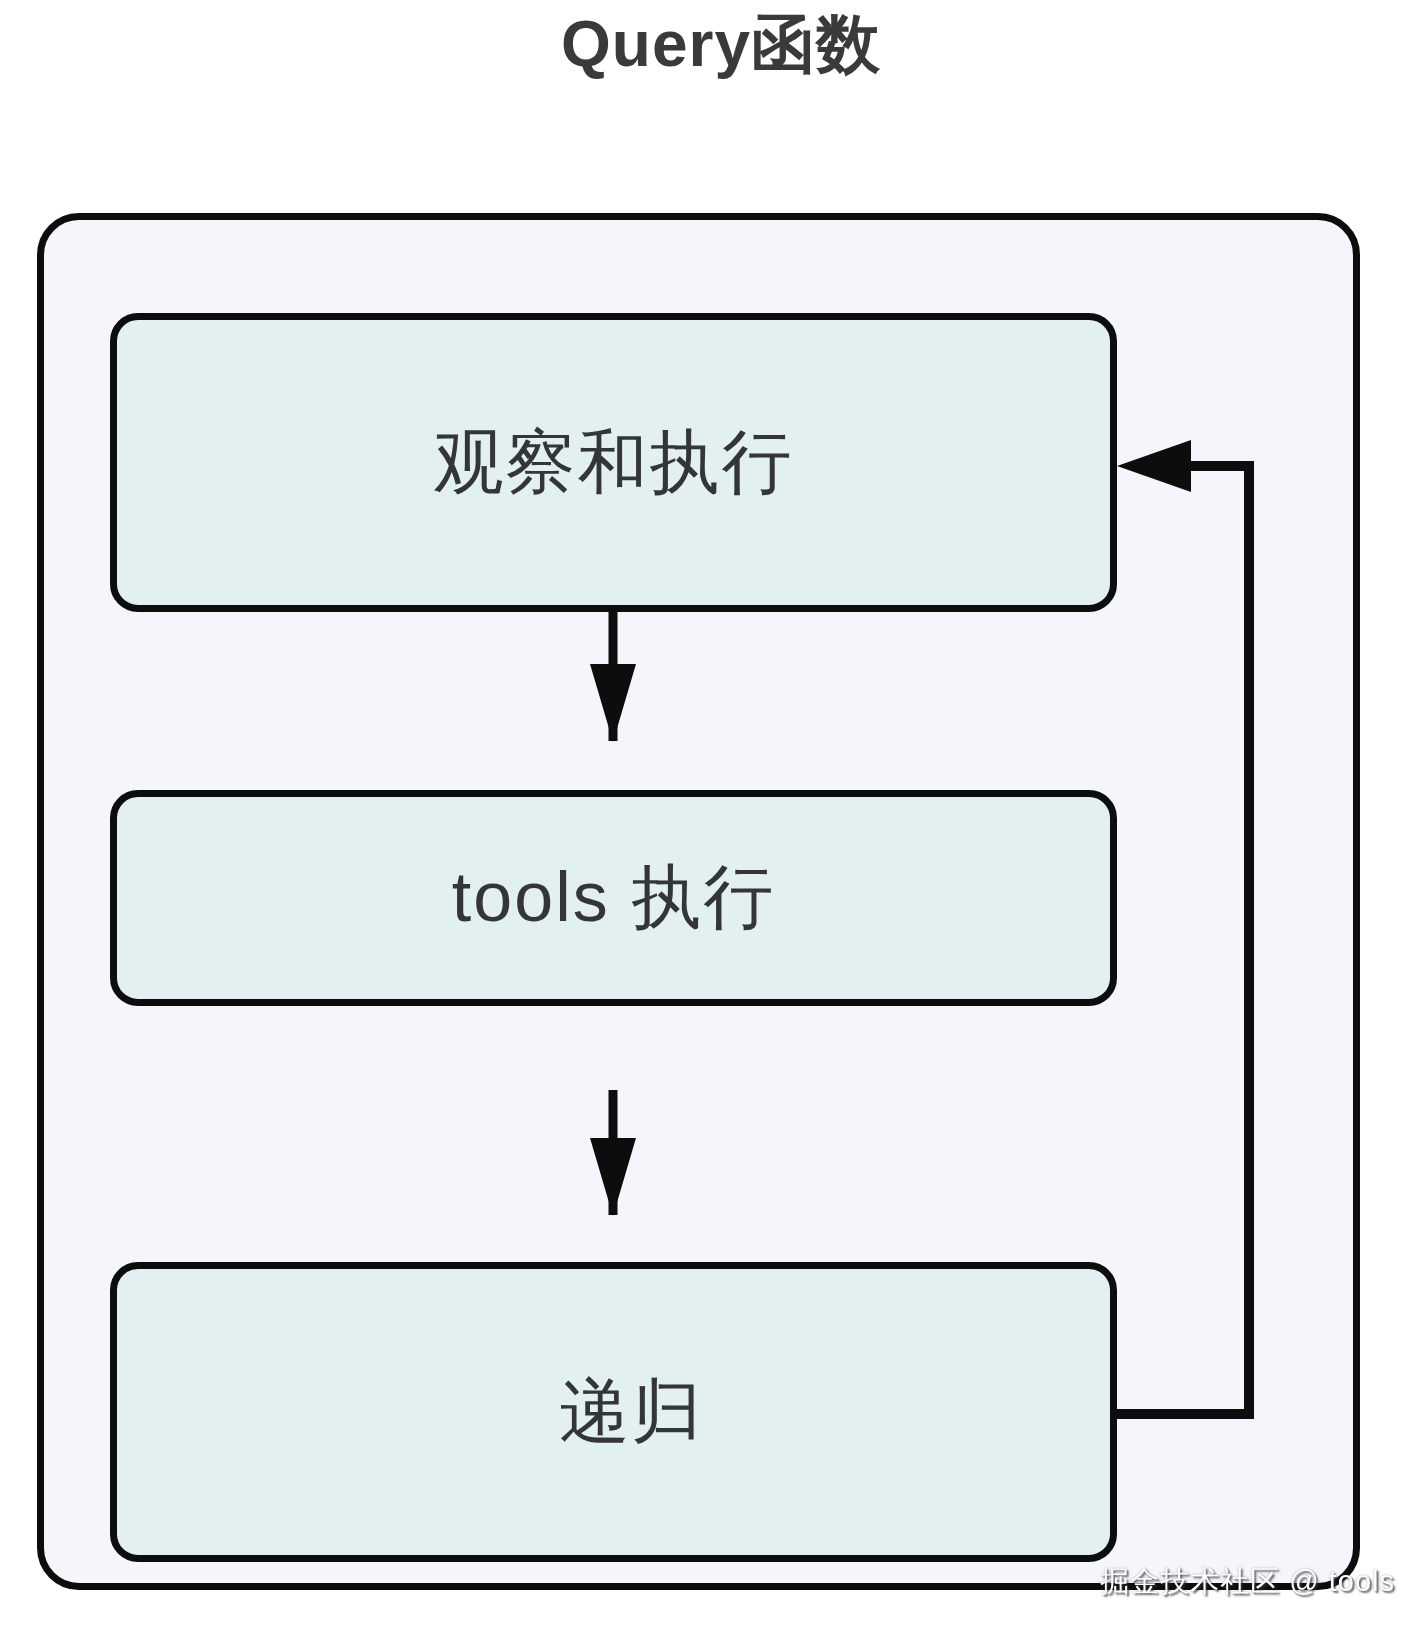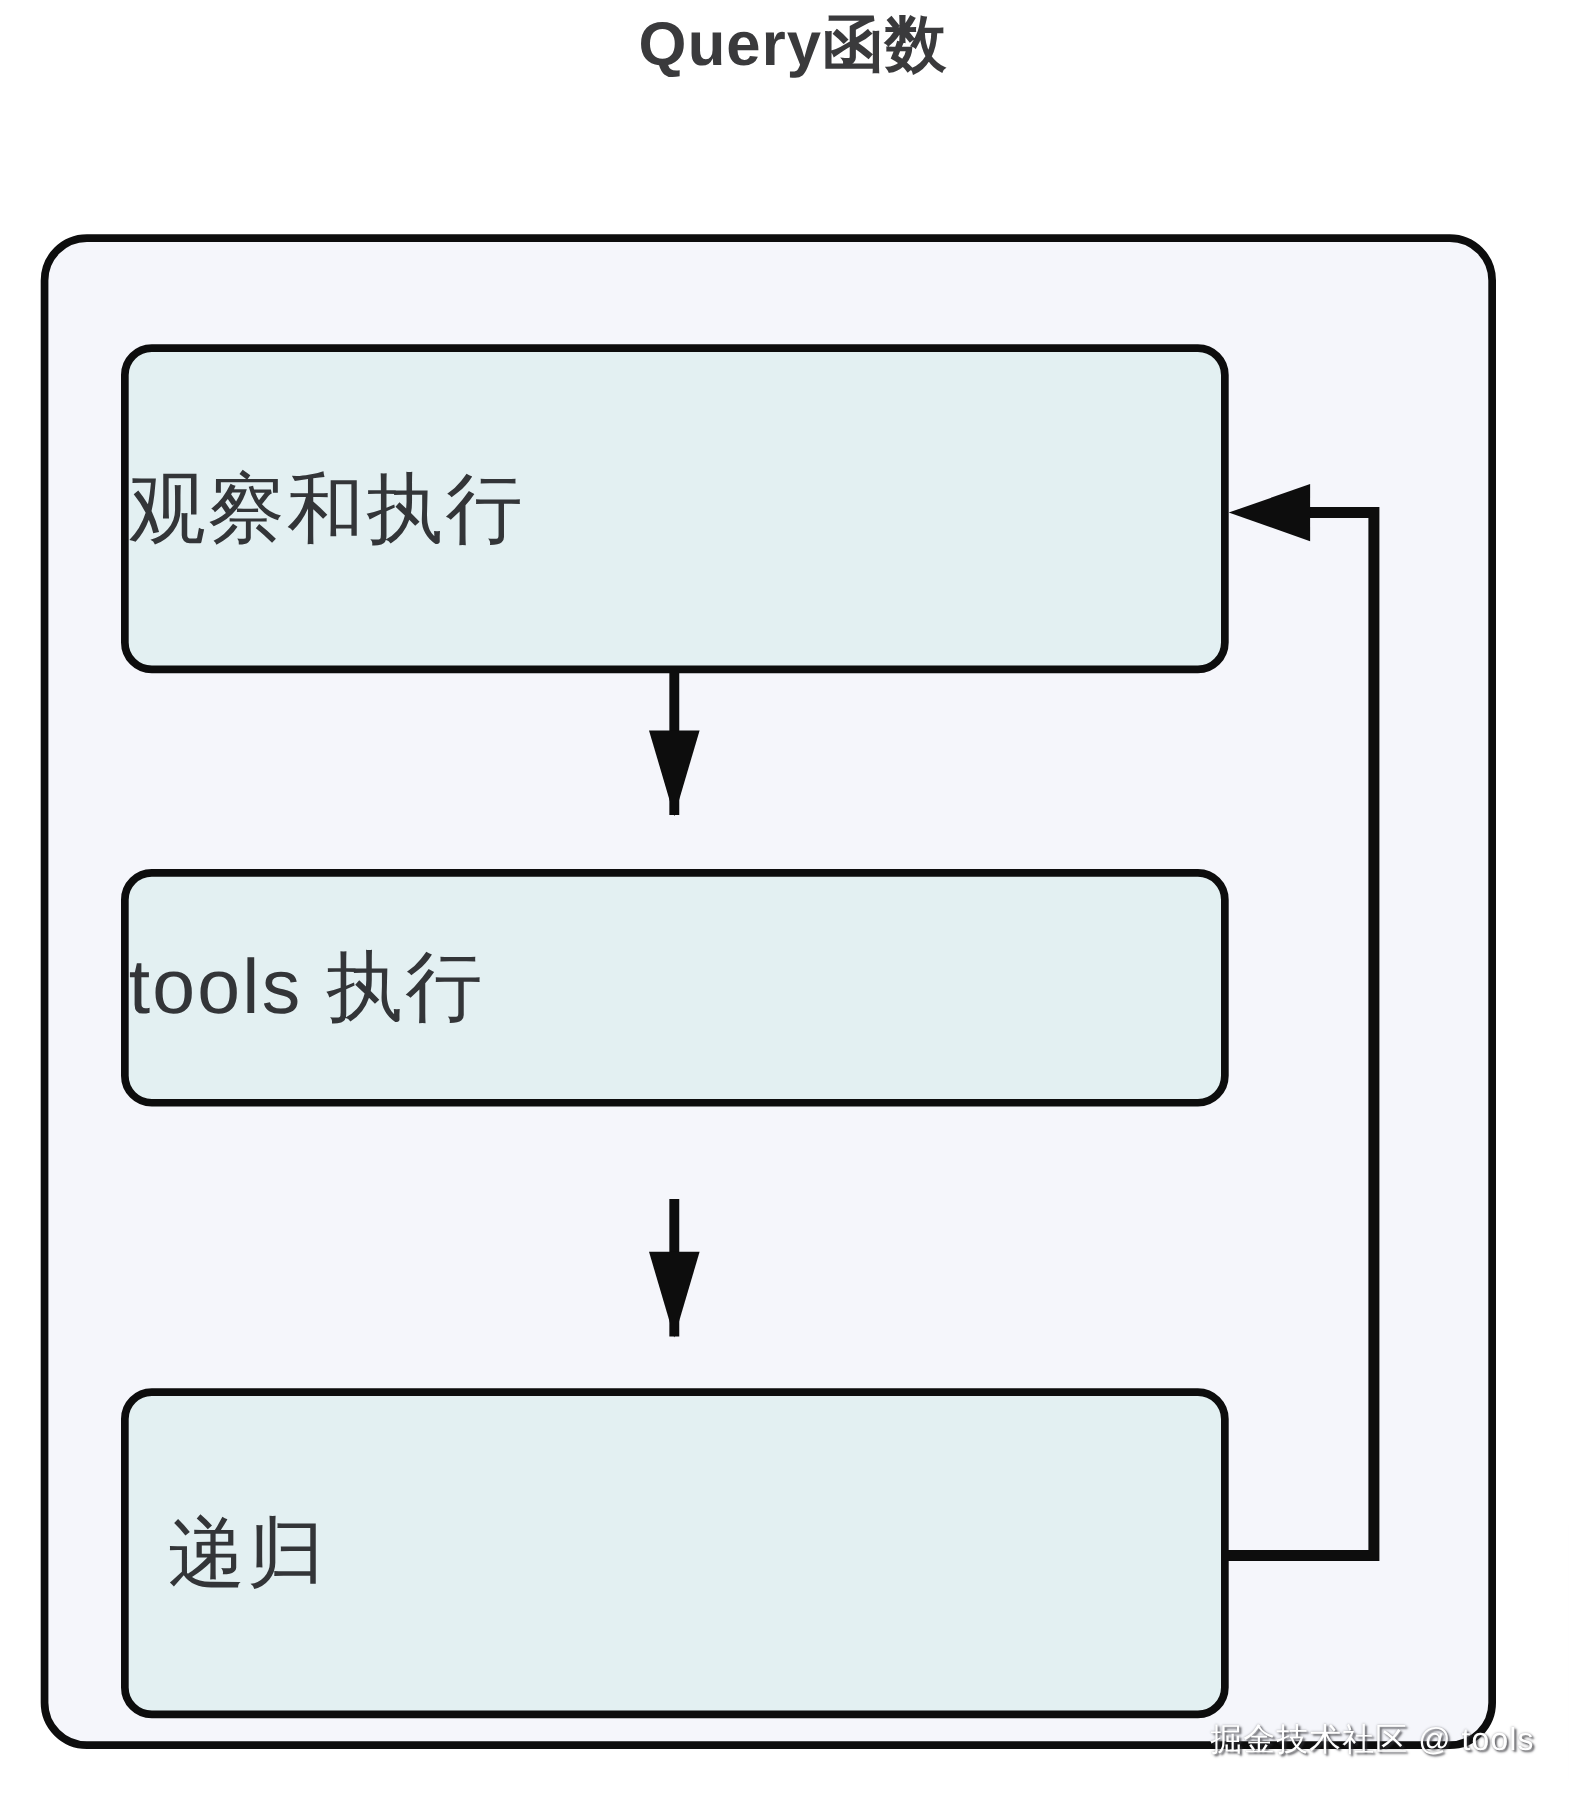--- a/index.html
+++ b/index.html
@@ -19,21 +19,21 @@
     background: #ffffff;
     font-family: "Liberation Sans", "DejaVu Sans", sans-serif;
     overflow: hidden;
   }
   .title {
     position: absolute;
     left: 0;
     top: 8px;
     width: 1394px;
     text-align: center;
-    font-size: 56px;
+    font-size: 64px;
     font-weight: 700;
     letter-spacing: 1px;
     color: var(--title-color);
     line-height: 1.15;
     padding-left: 48px;
   }
   .container {
     position: absolute;
     left: 37px;
     top: 213px;
@@ -45,20 +45,21 @@
   }
   .node {
     position: absolute;
     left: 66px;
     width: 1007px;
     background: var(--node-fill);
     border: 7px solid var(--stroke);
     border-radius: 28px;
     display: flex;
     align-items: center;
+    justify-content: center;
     font-size: 70px;
     font-weight: 400;
     color: var(--node-text-color);
     letter-spacing: 2px;
   }
   .node-1 { top: 93px;   height: 299px; }
   .node-2 { top: 570px;  height: 216px; }
   .node-3 { top: 1042px; height: 300px; padding-left: 36px; }
   .arrow-layer {
     position: absolute;

